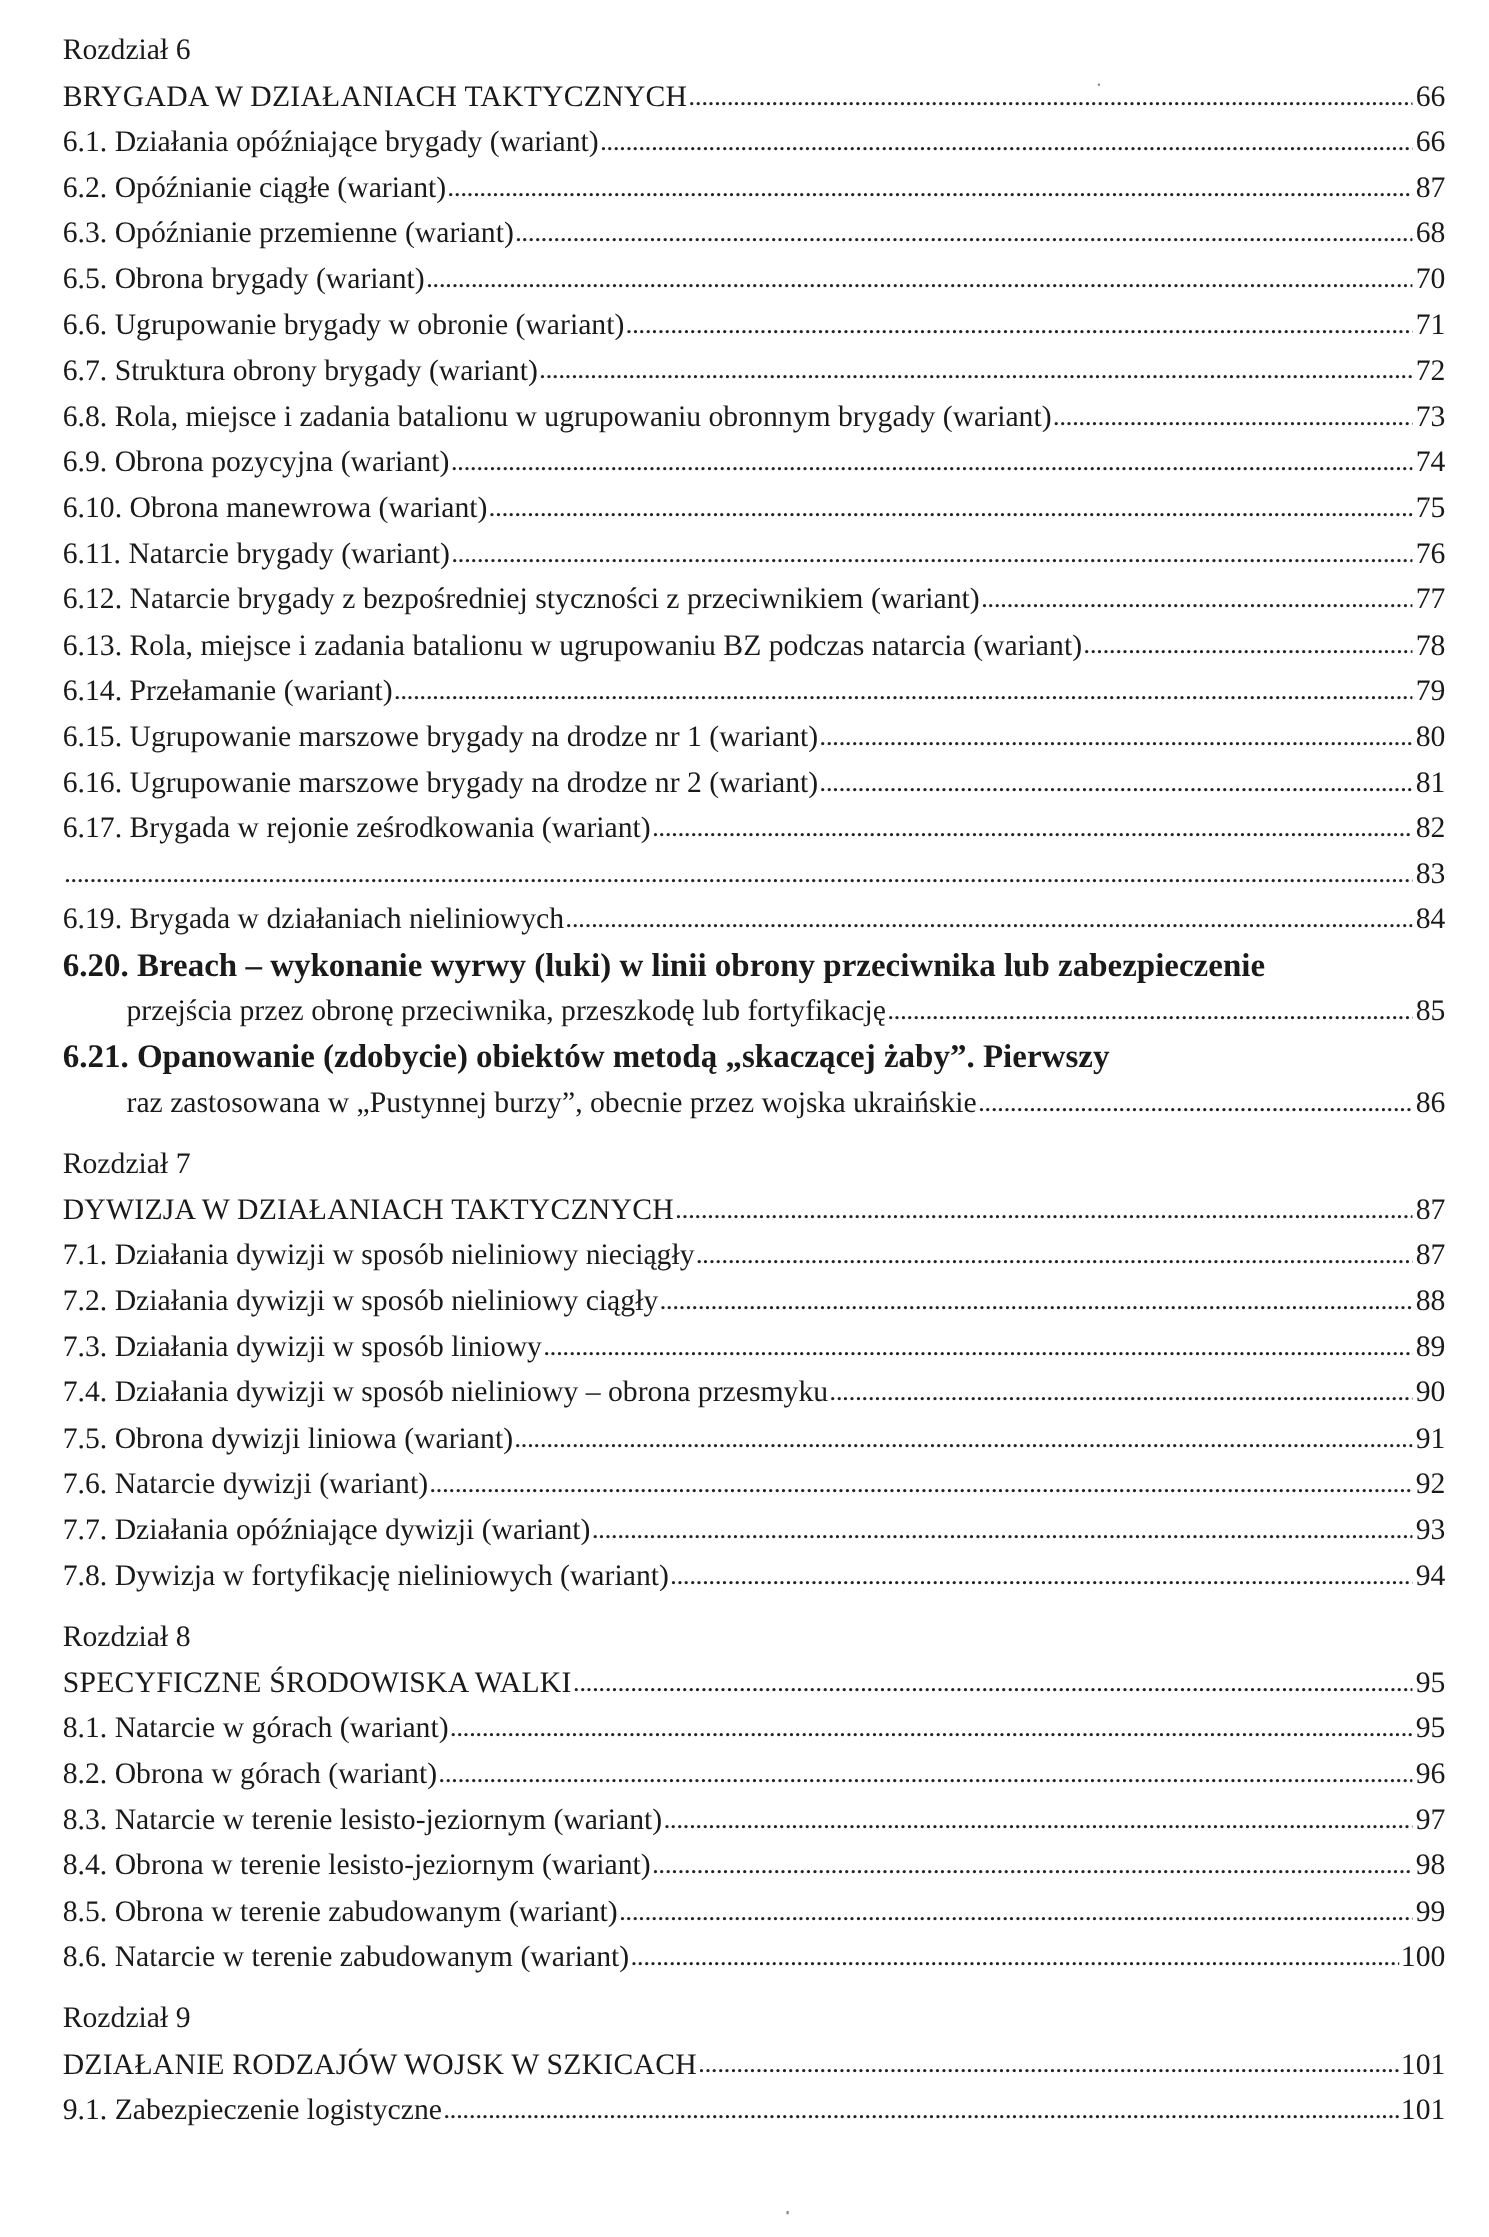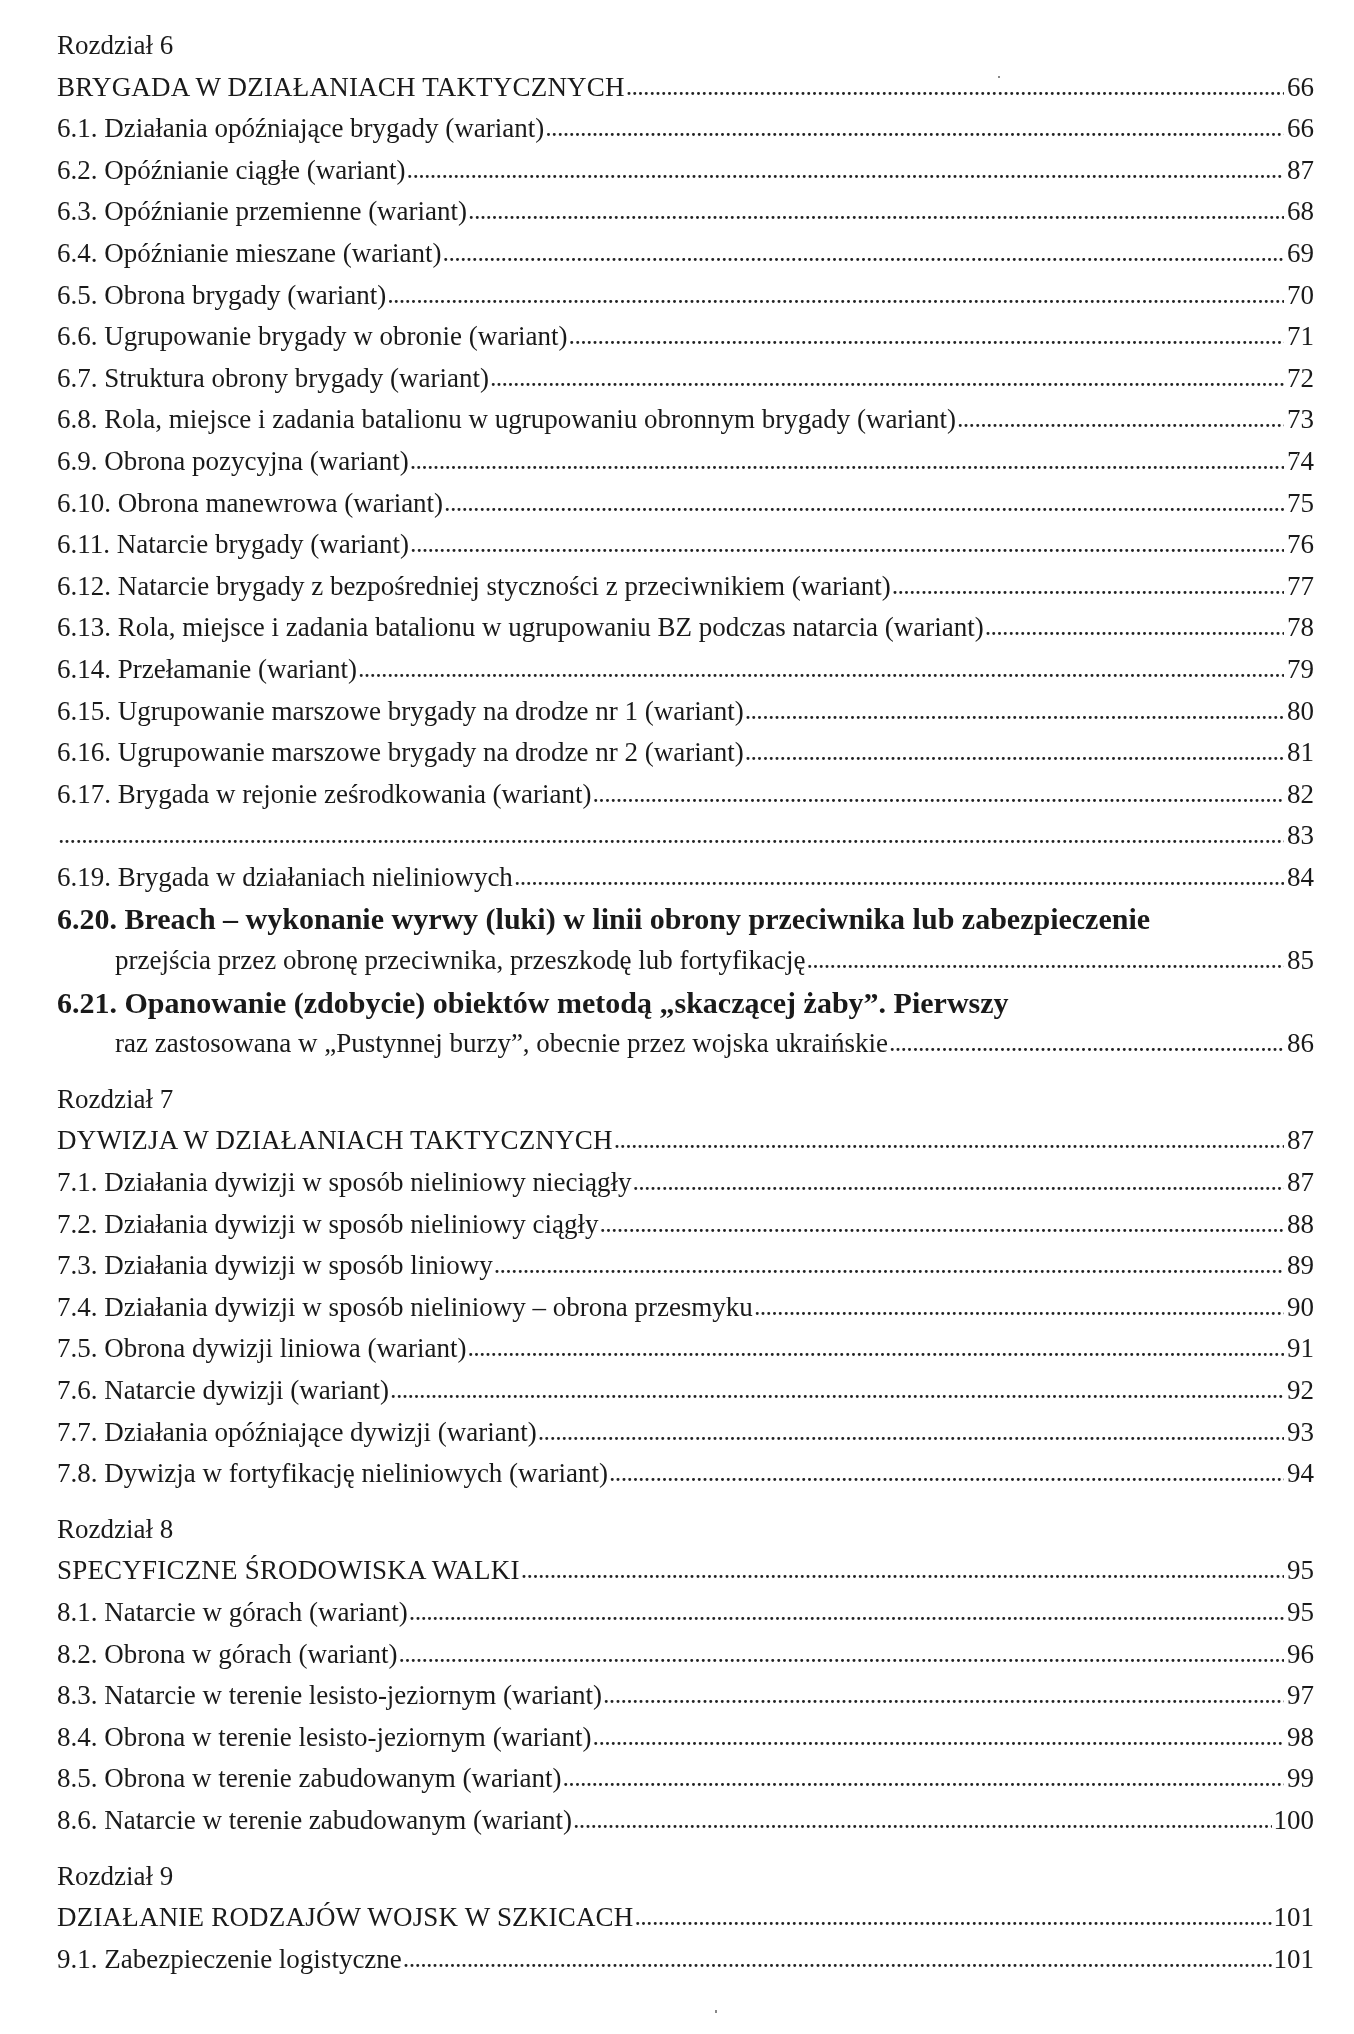--- a/index.html
+++ b/index.html
@@ -109,25 +109,20 @@
         <span class="title"><span>6.2.</span> <span>Opóźnianie ciągłe (wariant)</span></span>
         <span class="leader"></span>
         <span class="page-num">87</span>
       </div>
     <div class="line toc-row">
         <span class="title"><span>6.3.</span> <span>Opóźnianie przemienne (wariant)</span></span>
         <span class="leader"></span>
         <span class="page-num">68</span>
       </div>
     <div class="line toc-row">
-        <span class="title"><span>6.4.</span> <span>Opóźnianie mieszane (wariant)</span></span>
-        <span class="leader"></span>
-        <span class="page-num">69</span>
-      </div>
-    <div class="line toc-row">
         <span class="title"><span>6.5.</span> <span>Obrona brygady (wariant)</span></span>
         <span class="leader"></span>
         <span class="page-num">70</span>
       </div>
     <div class="line toc-row">
         <span class="title"><span>6.6.</span> <span>Ugrupowanie brygady w obronie (wariant)</span></span>
         <span class="leader"></span>
         <span class="page-num">71</span>
       </div>
     <div class="line toc-row">

